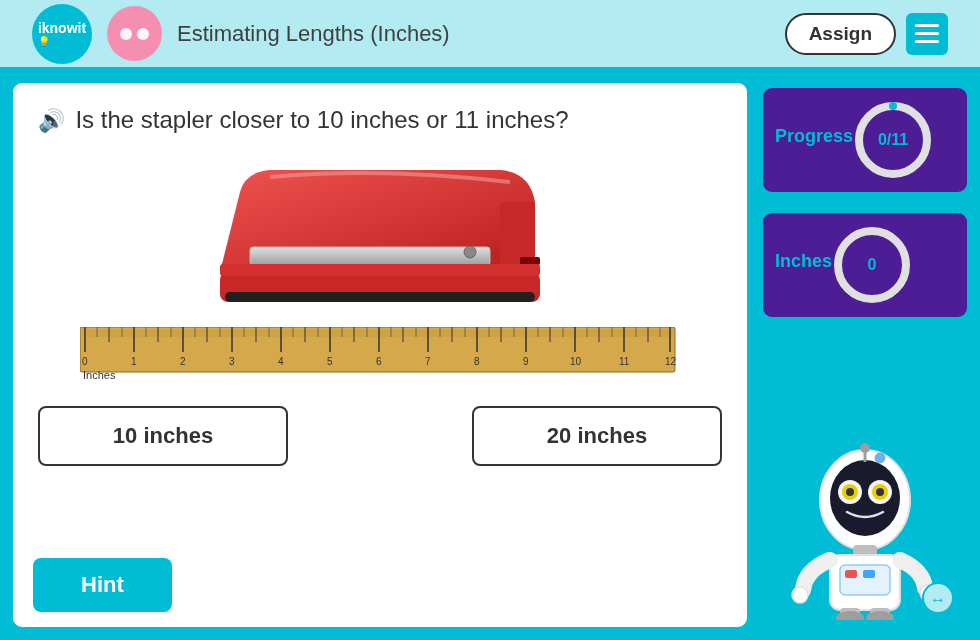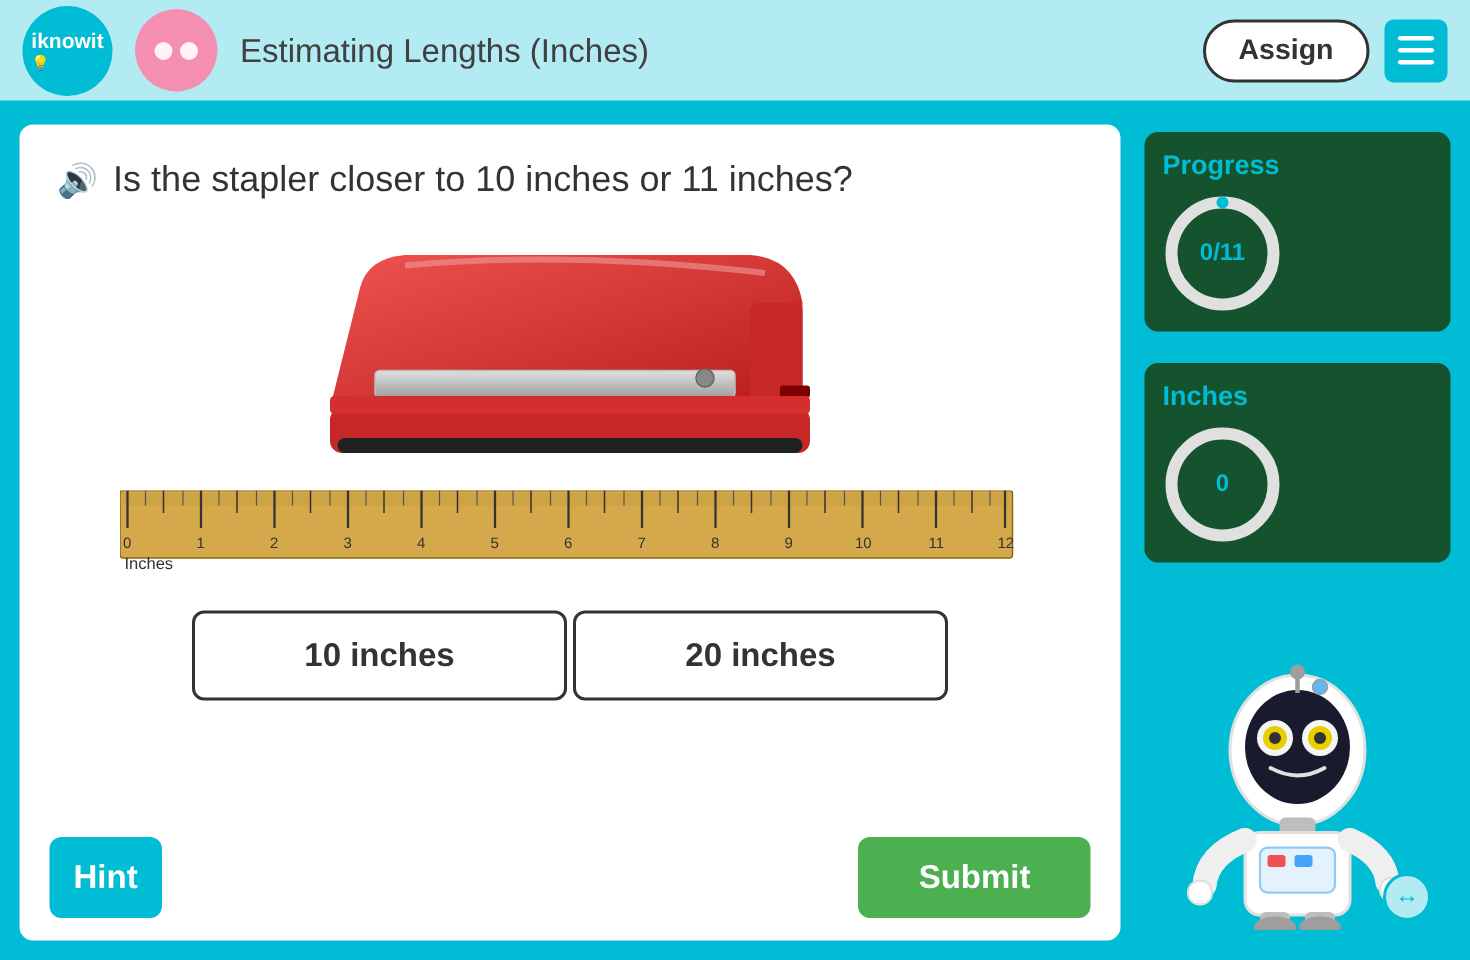--- a/index.html
+++ b/index.html
@@ -10,21 +10,21 @@
       font-family: Arial, sans-serif;
       overflow: hidden;
     }
 
     
     .header {
       background: #b2ebf2;
       height: 70px;
       display: flex;
       align-items: center;
-      padding: 0 15px;
+      padding: 0 32px;
       gap: 15px;
       border-bottom: 3px solid #00bcd4;
     }
 
     .logo-box {
       background: #00bcd4;
       border-radius: 50%;
       width: 60px;
       height: 60px;
       display: flex;
@@ -164,21 +164,21 @@
     
     .ruler-container {
       width: 600px;
       margin: 0 auto 20px;
     }
 
     
     .answer-buttons {
       display: flex;
       gap: 4px;
-      justify-content: center;
+      justify-content: space-between;
       margin-bottom: 15px;
     }
 
     .answer-btn {
       border: 2.5px solid #333;
       background: white;
       border-radius: 8px;
       padding: 15px 40px;
       font-size: 22px;
       font-weight: bold;
@@ -197,21 +197,21 @@
       bottom: 15px;
       left: 20px;
       right: 20px;
     }
 
     .hint-btn {
       background: #00bcd4;
       color: white;
       border: none;
       border-radius: 8px;
-      padding: 14px 16px;
+      padding: 14px 48px;
       font-size: 22px;
       font-weight: bold;
       cursor: pointer;
     }
 
     .submit-btn {
       background: #4caf50;
       color: white;
       border: none;
       border-radius: 8px;
@@ -224,25 +224,26 @@
     
     .side-panel {
       width: 210px;
       display: flex;
       flex-direction: column;
       gap: 15px;
       padding: 5px 0;
     }
 
     .progress-card, .score-card {
-      background: #14532d;
+      background: #4c1d95;
       border-radius: 12px;
       padding: 12px;
       display: flex;
-      flex-direction: column;
+      flex-direction: row;
+      align-items: center;
       border: 3px solid #00bcd4;
     }
 
     .card-title {
       font-size: 18px;
       font-weight: bold;
       color: #00bcd4;
       margin-bottom: 8px;
     }
 
@@ -448,21 +449,20 @@
       </svg>
     </div>
 
     <div class="answer-buttons">
       <button class="answer-btn">10 inches</button>
       <button class="answer-btn">20 inches</button>
     </div>
 
     <div class="bottom-buttons">
       <button class="hint-btn">Hint</button>
-      <button class="submit-btn">Submit</button>
     </div>
 
   </div>
 
   <div class="side-panel">
 
     <div class="progress-card">
       <div class="card-title">Progress</div>
       <div class="circle-progress">
         <svg width="80" height="80">

